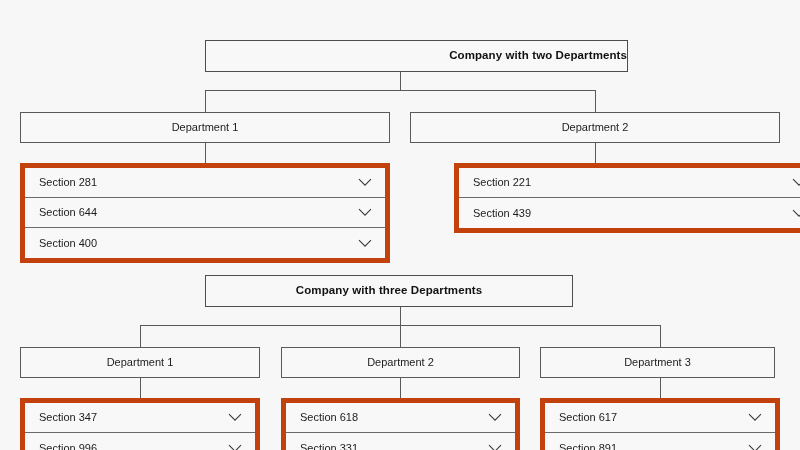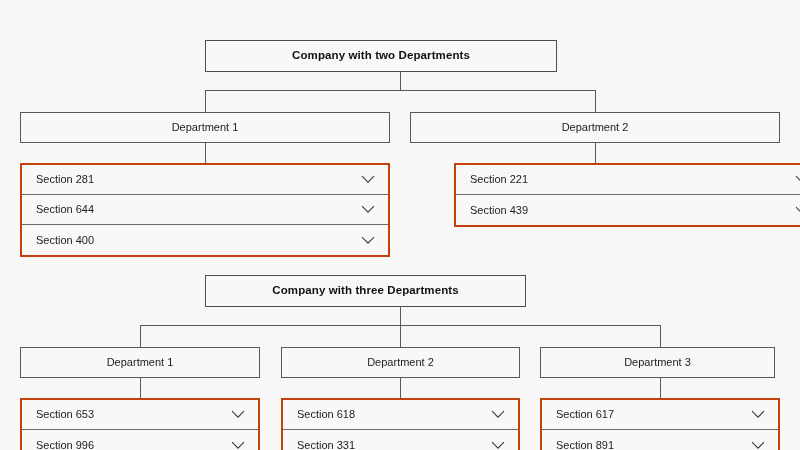--- a/index.html
+++ b/index.html
@@ -56,21 +56,21 @@
     font-size: 11px;
     font-weight: normal;
     color: #1c1c1c;
     line-height: 1;
   }
 
   
   .sections {
     position: absolute;
     box-sizing: border-box;
-    border: 2px solid #c2410c;
+    border: 5px solid #c2410c;
     background: #14b8a6;
     overflow: hidden;
   }
   .section-row {
     box-sizing: border-box;
     height: 30px;
     display: flex;
     align-items: center;
     justify-content: space-between;
     padding: 0 13px 0 14px;
@@ -110,21 +110,21 @@
     background: #595959;
   }
 </style>
 </head>
 <body>
 
 <div id="stage">
 
   <div>
 
-    <div class="box root-box" style="left:205px; top:40px; width:352px;">
+    <div class="box root-box" style="left:205px; top:40px; width:423px;justify-content:flex-end;">
       <span class="root-label">Company with two Departments</span>
     </div>
 
     <div class="vline" style="left:400px; top:72px; height:19px;"></div>
 
     <div class="hline" style="left:205px; top:90px; width:391px;"></div>
 
     <div class="vline" style="left:205px; top:90px; height:22px;"></div>
     <div class="vline" style="left:595px; top:90px; height:22px;"></div>
 
@@ -178,37 +178,37 @@
           <svg viewBox="0 0 14 9">
               <path d="M1 1.2 L7 7.2 L13 1.2" fill="none" stroke="#3a3a3a" stroke-width="1.1"></path>
             </svg>
         </span>
       </div>
     </div>
   </div>
 
   <div>
 
-    <div class="box root-box" style="left:205px; top:275px; width:321px;">
+    <div class="box root-box" style="left:205px; top:275px; width:368px;">
       <span class="root-label">Company with three Departments</span>
     </div>
 
     <div class="vline" style="left:400px; top:307px; height:19px;"></div>
     <div class="hline" style="left:140px; top:325px; width:521px;"></div>
     <div class="vline" style="left:140px; top:325px; height:22px;"></div>
     <div class="vline" style="left:400px; top:325px; height:22px;"></div>
     <div class="vline" style="left:660px; top:325px; height:22px;"></div>
 
     <div class="box dept-box" style="left:20px; top:347px; width:240px;">
       <span class="dept-label">Department 1</span>
     </div>
     <div class="vline" style="left:140px; top:378px; height:20px;"></div>
     <div class="sections" style="left:20px; top:398px; width:240px;">
       <div class="section-row">
-        <span class="section-label">Section 653</span>
+        <span class="section-label">Section 347</span>
         <span class="chev">
           <svg viewBox="0 0 14 9">
               <path d="M1 1.2 L7 7.2 L13 1.2" fill="none" stroke="#3a3a3a" stroke-width="1.1"></path>
             </svg>
         </span>
       </div>
       <div class="section-row">
         <span class="section-label">Section 996</span>
         <span class="chev">
           <svg viewBox="0 0 14 9">

